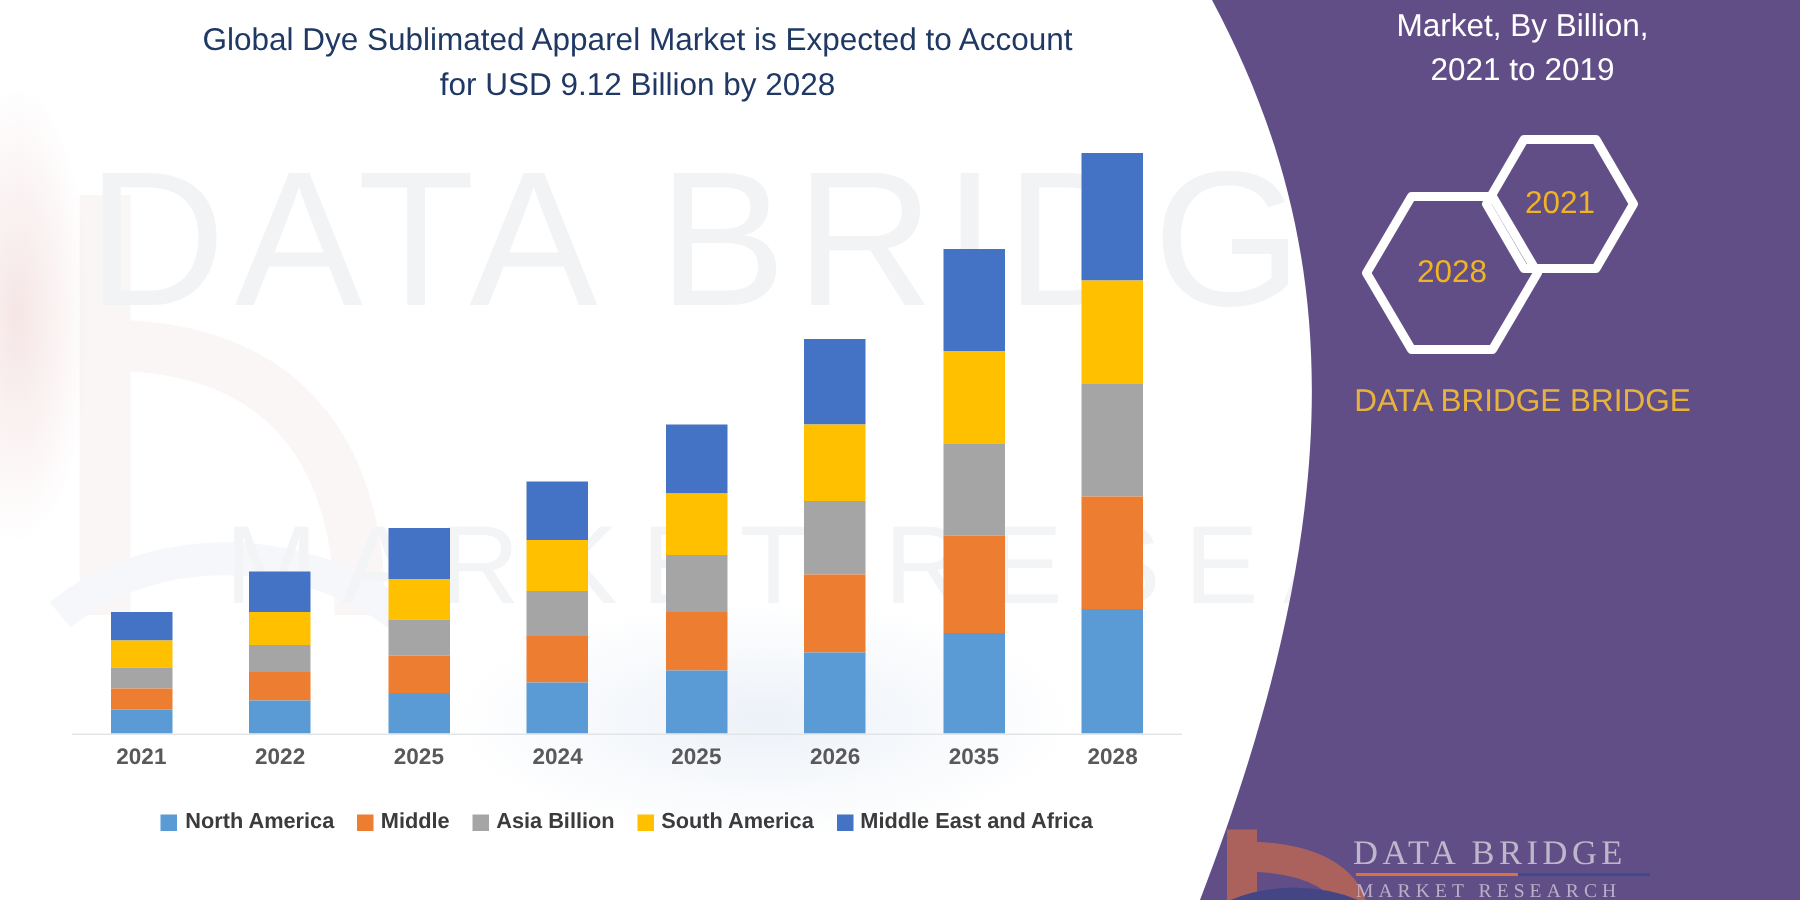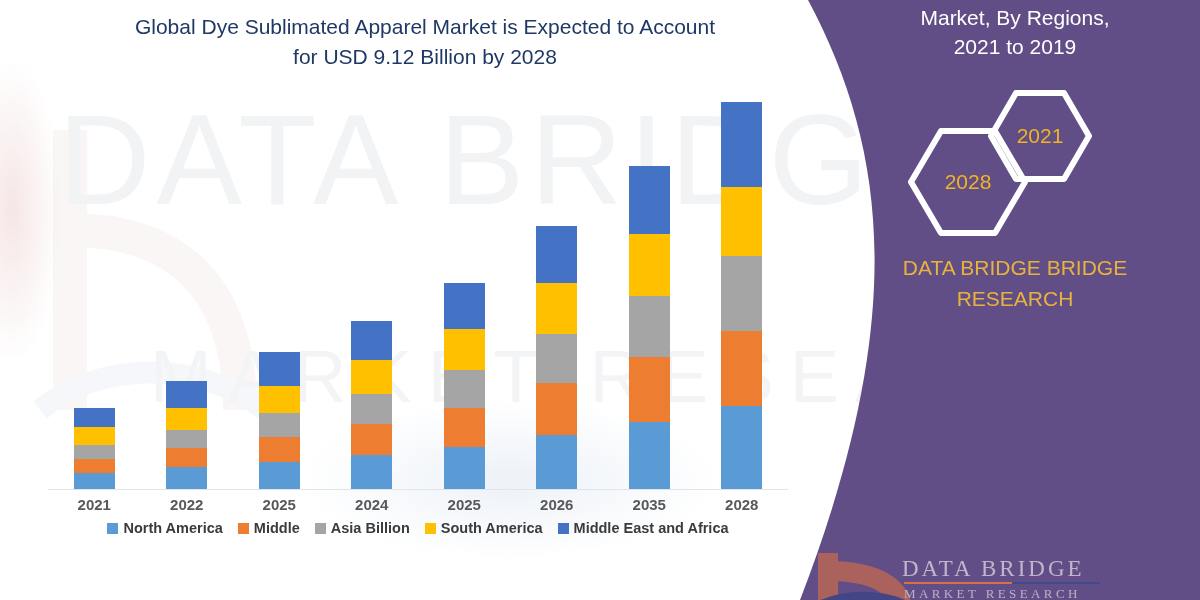--- a/index.html
+++ b/index.html
@@ -142,21 +142,21 @@
     text-align: center;
     color: #59595b;
     font-size: 15px;
     font-weight: bold;
   }
 
   
   .legend {
     position: absolute;
     left: 48px;
-    top: 520px;
+    top: 540px;
     width: 740px;
     display: flex;
     justify-content: center;
     align-items: flex-end;
     gap: 15px;
   }
   .legend-item {
     display: flex;
     align-items: center;
     gap: 5px;
@@ -413,42 +413,41 @@
     </div>
 
   <div class="side-panel">
     <svg class="panel-shape" viewBox="0 0 420 600" preserveAspectRatio="none">
       <path d="M 28 0 C 108 150, 128 320, 20 600 L 420 600 L 420 0 Z" fill="#614E87"></path>
     </svg>
 
     <div class="panel-content">
       <div class="panel-heading">
         <div>Global Dye Sublimated Apparel</div>
-        <div>Market, By Regions,</div>
+        <div>Market, By Billion,</div>
         <div>2021 to 2019</div>
       </div>
 
       <div class="hexes">
         <div class="hex hex-2021">
           <svg viewBox="0 0 108 96">
             <polygon points="30,5 78,5 103,48 78,91 30,91 5,48" fill="none" stroke="#ffffff" stroke-width="6" stroke-linejoin="round"></polygon>
           </svg>
           <span class="hex-label">2021</span>
         </div>
         <div class="hex hex-2028">
           <svg viewBox="0 0 124 112">
             <polygon points="35,5 89,5 119,56 89,107 35,107 5,56" fill="none" stroke="#ffffff" stroke-width="6" stroke-linejoin="round"></polygon>
           </svg>
           <span class="hex-label">2028</span>
         </div>
       </div>
 
       <div class="brand">
         <div>DATA BRIDGE BRIDGE</div>
-        <div>RESEARCH</div>
       </div>
 
       <svg class="panel-logo" viewBox="0 0 380 70">
         <path d="M18 8 L18 64" stroke="#E8743B" stroke-width="20" fill="none"></path>
         <path d="M18 26 C66 26 92 42 92 68" stroke="#E8743B" stroke-width="20" fill="none"></path>
         <path d="M2 66 C32 48 78 48 106 68" stroke="#2E3E82" stroke-width="12" fill="none"></path>
       </svg>
       <div class="panel-logo-rule"></div>
       <div class="panel-logo-text">DATA BRIDGE</div>
       <div class="panel-logo-sub">MARKET RESEARCH</div>

